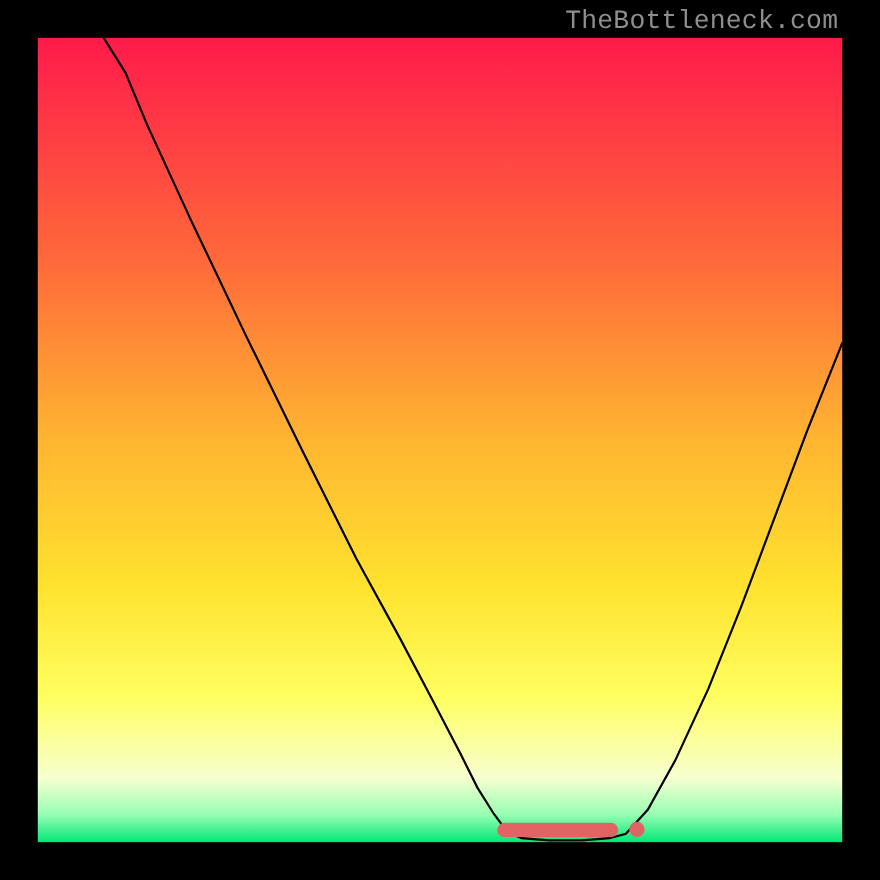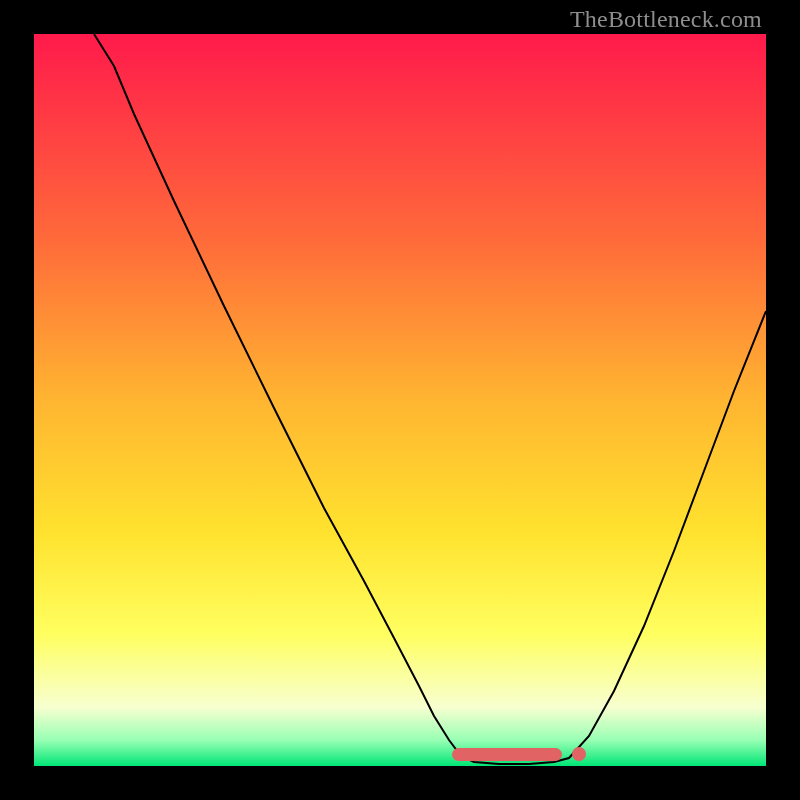--- a/index.html
+++ b/index.html
@@ -22,21 +22,21 @@
     position: absolute;
     left: 0;
     top: 0;
     width: 100%;
     height: 100%;
   }
   .watermark {
     position: absolute;
     top: 6px;
     right: 38px;
-    font-family: Liberation Serif, serif;
+    font-family: Liberation Mono, monospace;
     font-size: 24px;
     font-weight: 500;
     color: #8e8e8e;
     letter-spacing: 0.2px;
   }
   svg.curve-layer {
     position: absolute;
     left: 0;
     top: 0;
     width: 732px;

